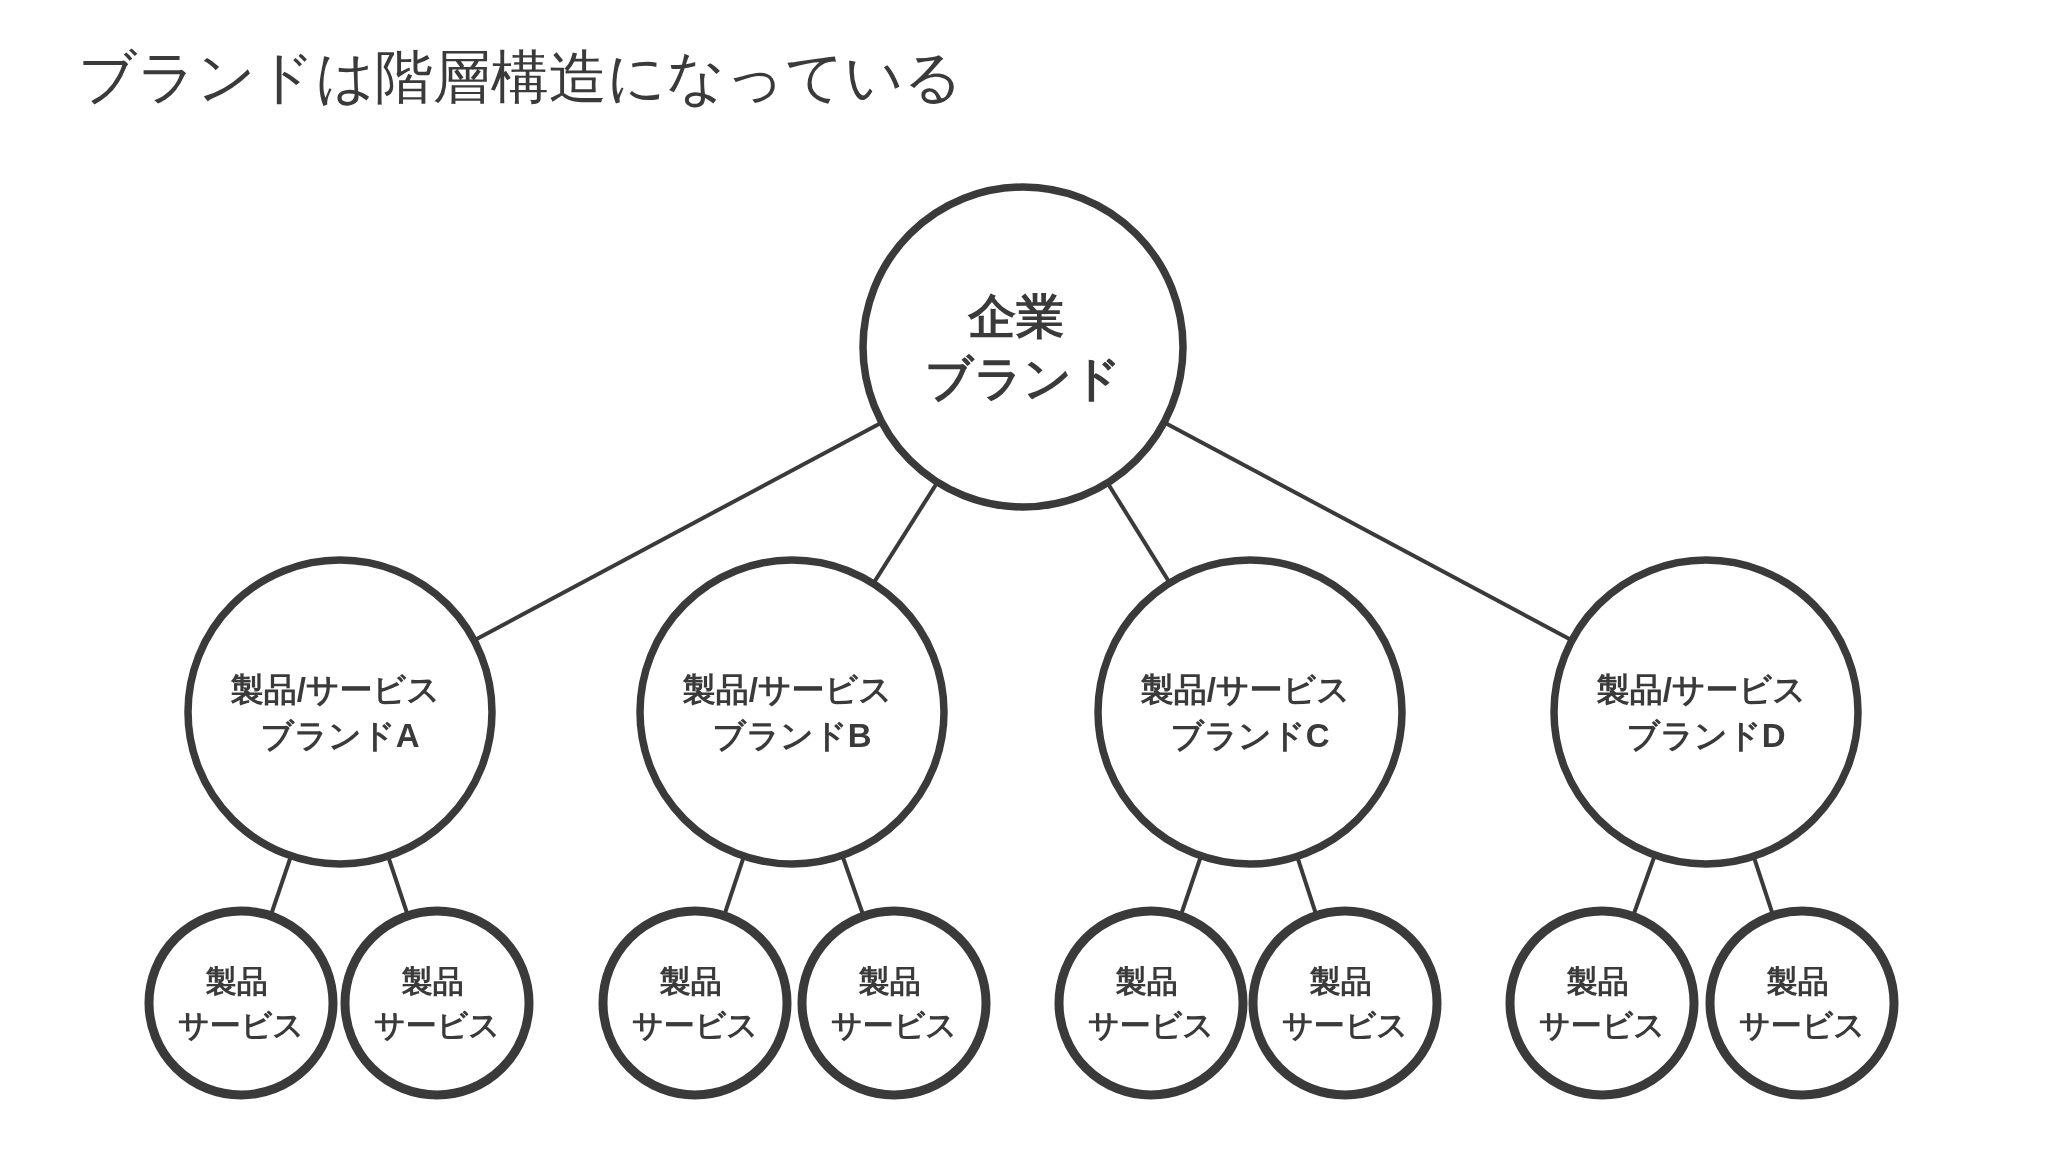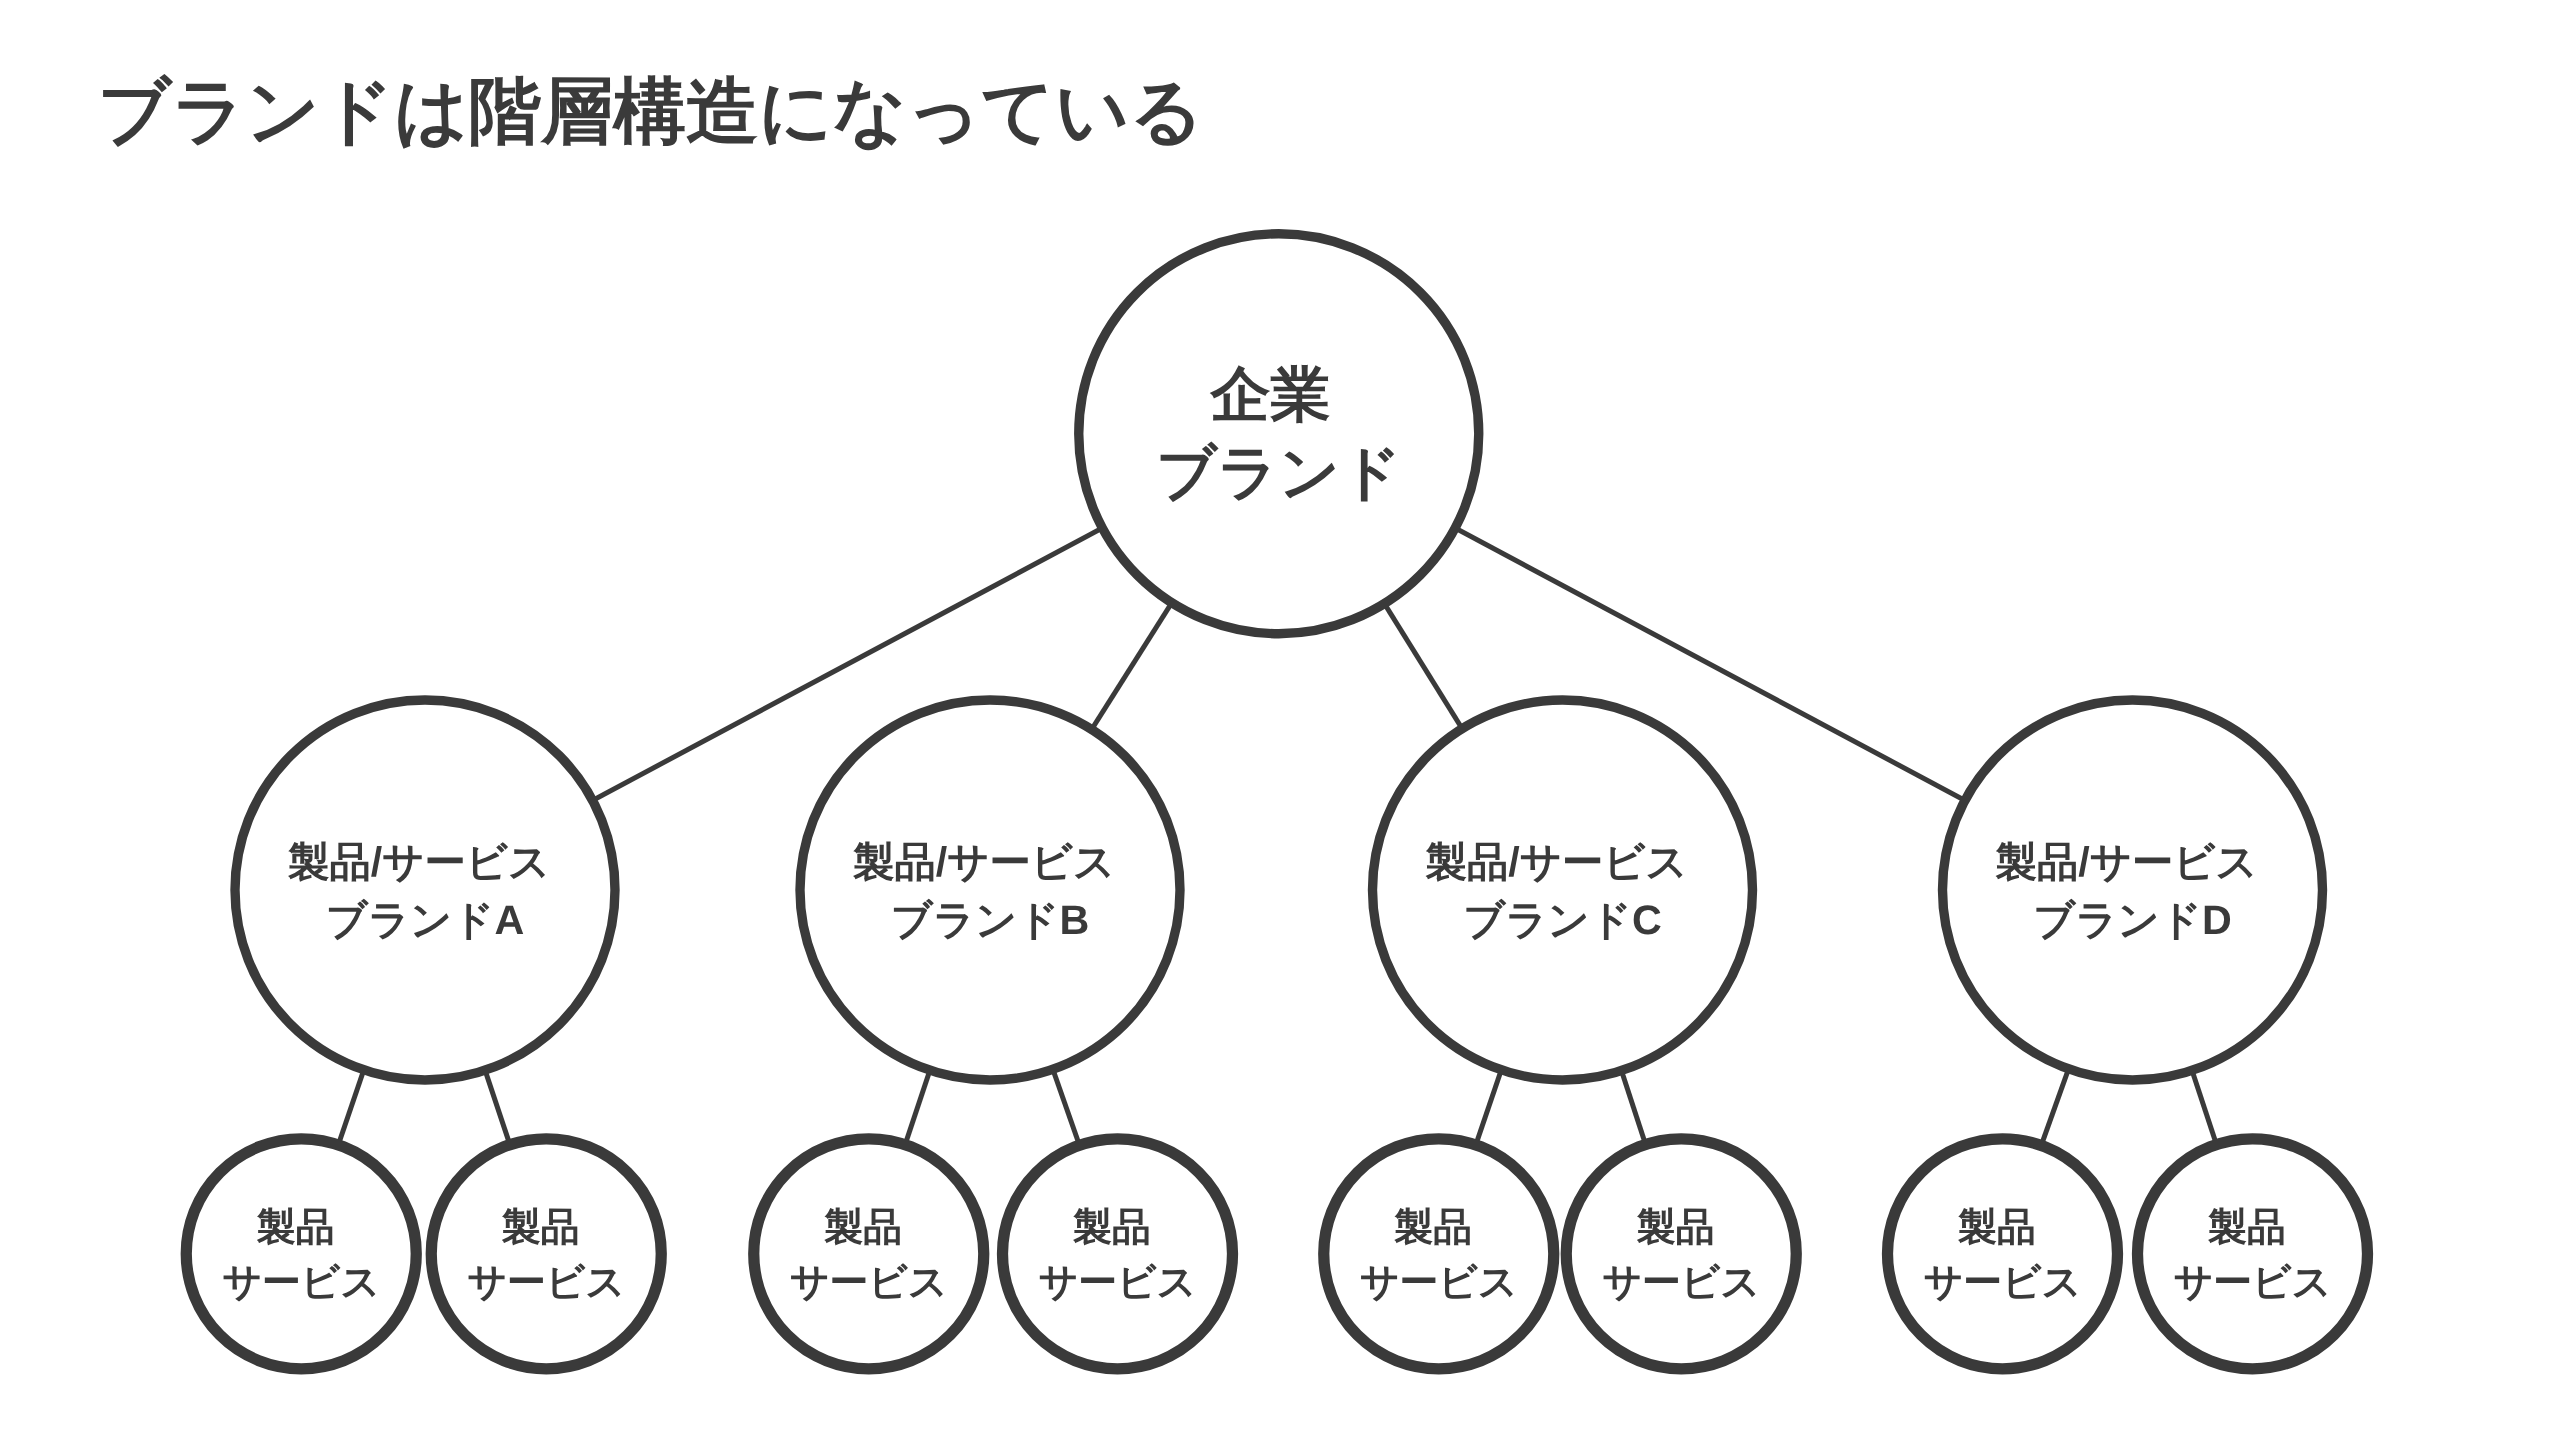--- a/index.html
+++ b/index.html
@@ -16,24 +16,24 @@
   .canvas {
     position: relative;
     width: 2048px;
     height: 1152px;
     background: var(--background);
     overflow: hidden;
   }
   .slide-title {
     position: absolute;
     left: 78px;
-    top: 55px;
+    top: 42px;
     font-size: 58px;
     line-height: 1.2;
-    font-weight: 700;
+    font-weight: 400;
     color: var(--text);
     letter-spacing: 0px;
     white-space: nowrap;
   }
   .diagram-svg {
     position: absolute;
     left: 0;
     top: 0;
     width: 2048px;
     height: 1152px;

